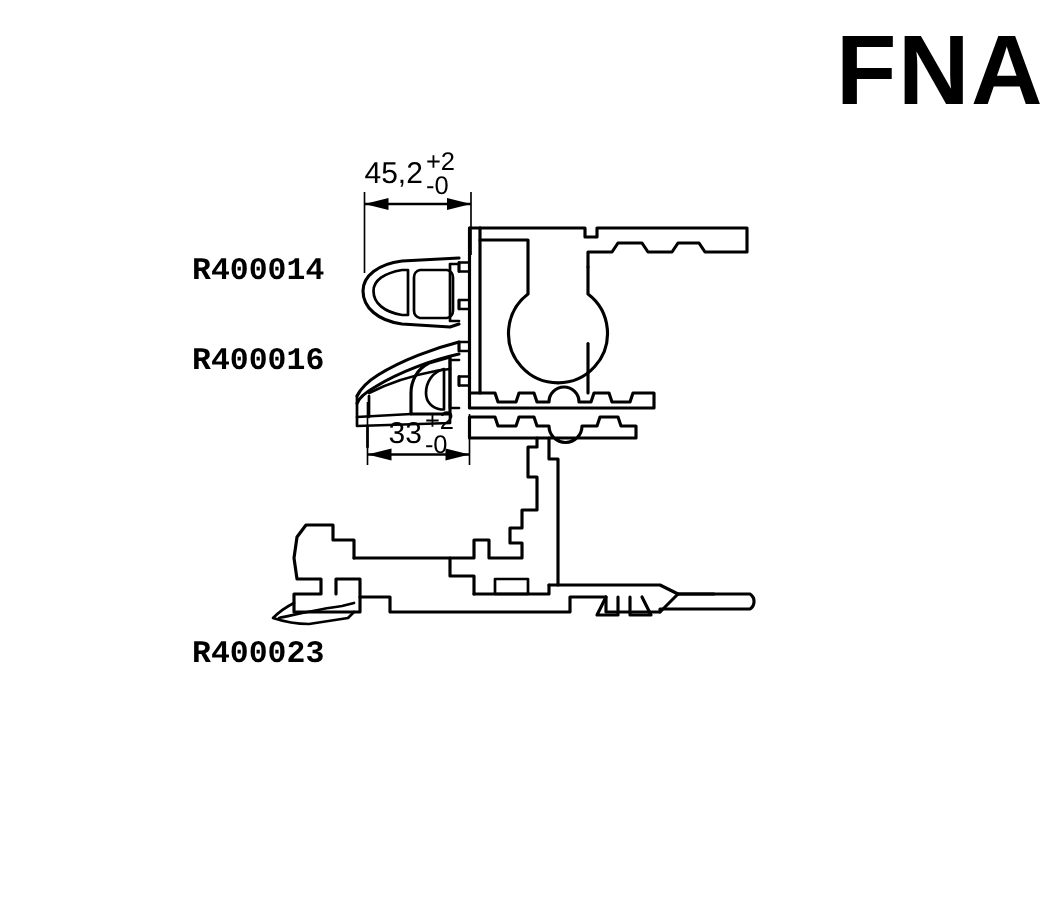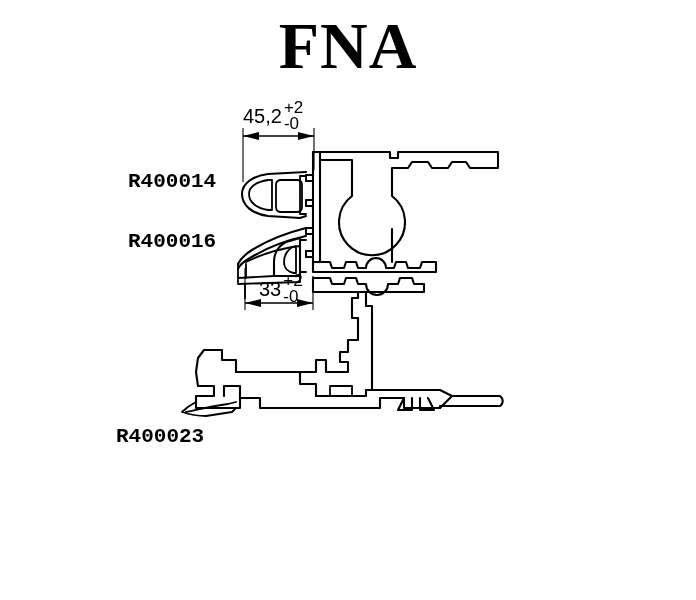--- a/index.html
+++ b/index.html
@@ -19,40 +19,40 @@
     position: absolute;
     inset: 0;
     width: 696px;
     height: 600px;
   }
   .title {
     position: absolute;
     left: 0;
     top: 10px;
     width: 696px;
-    text-align: center;
-    font-family: Liberation Serif, serif;
+    text-align: right;
+    font-family: Liberation Sans, sans-serif;
     font-weight: bold;
     font-size: 66px;
     line-height: 72px;
     letter-spacing: 1px;
     color: #000000;
   }
   .callout {
     position: absolute;
     font-family: Liberation Mono, monospace;
     font-weight: bold;
     font-size: 21px;
     line-height: 24px;
     white-space: nowrap;
     color: #000000;
   }
   #callout-r400014 { left: 128px; top: 170px; }
   #callout-r400016 { left: 128px; top: 230px; text-align: center; }
-  #callout-r400023 { left: 116px; top: 425px; text-align: center; }
+  #callout-r400023 { left: 128px; top: 425px; text-align: center; }
 
   .dim {
     position: absolute;
     font-family: "Liberation Sans", sans-serif;
     font-size: 20px;
     line-height: 22px;
     white-space: nowrap;
     color: #000000;
     display: flex;
     align-items: center;

